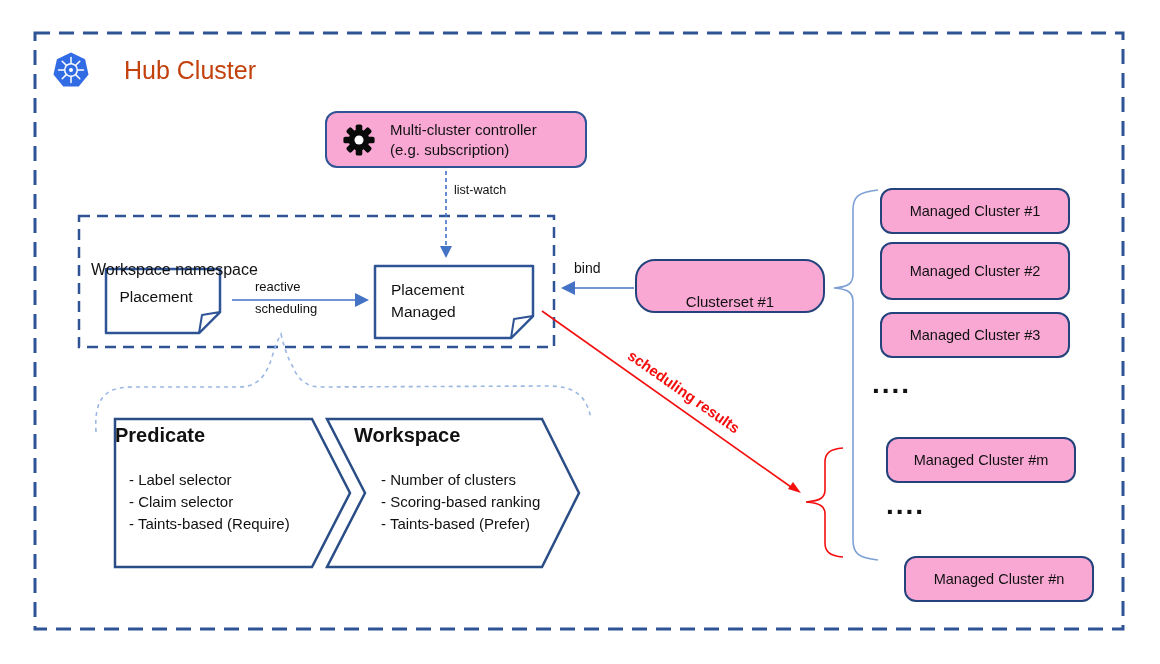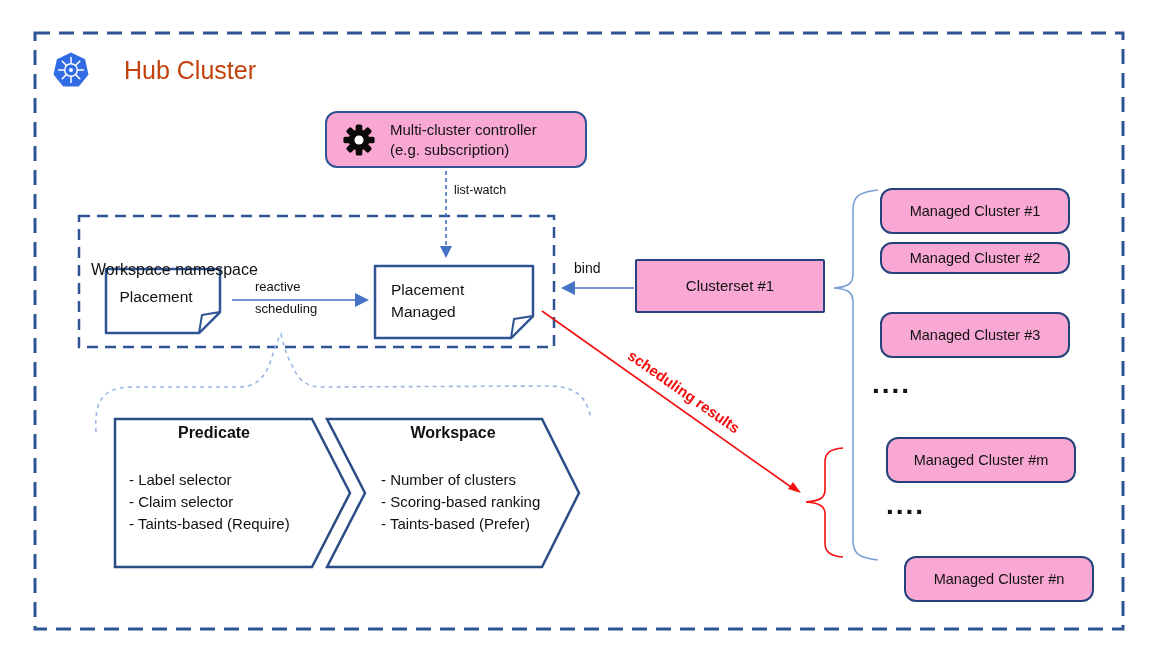--- a/index.html
+++ b/index.html
@@ -8,28 +8,28 @@
     font-family:"Liberation Sans", sans-serif;color:#111;
   }
   .abs{position:absolute;}
   svg.overlay{position:absolute;left:0;top:0;pointer-events:none;}
   .box{
     position:absolute;background:#f9a8d4;border:2.5px solid #24437c;
     display:flex;align-items:center;justify-content:center;
     box-sizing:border-box;
   }
   .rounded12{border-radius:12px;}
-  .rounded14{border-radius:2px;}
+  .rounded14{border-radius:20px;align-items:flex-end;}
   .title{font-size:25px;color:#c2410c;}
   .lbl15{font-size:15px;line-height:1.3;}
   .lbl14{font-size:14.5px;}
   .small-lbl{font-size:12.5px;}
   .ws-lbl{font-size:16px;}
   .dots{font-size:28px;font-weight:700;letter-spacing:2px;color:#111;}
-  .chev-title{font-size:16px;font-weight:700;text-align:center;}
+  .chev-title{font-size:20px;font-weight:700;}
   .chev-item{font-size:15px;}
   .red-rot{
     color:#f40f0f;font-weight:700;font-size:15px;text-align:center;
     transform:rotate(35deg);white-space:nowrap;
   }
   .center{text-align:left;}
 </style>
 </head>
 <body>
 
@@ -140,21 +140,21 @@
 
   <div class="abs" style="left:574px;top:260px;font-size:14px;">bind</div>
 
   <div class="box rounded14 lbl15" style="left:635px;top:259px;width:190px;height:54px;">
     <span>Clusterset #1</span>
   </div>
 
   <div class="box rounded12 lbl14" style="left:880px;top:188px;width:190px;height:46px;">
     <span>Managed Cluster #1</span>
   </div>
-  <div class="box rounded12 lbl14" style="left:880px;top:242px;width:190px;height:32px;">
+  <div class="box rounded12 lbl14" style="left:880px;top:242px;width:190px;height:58px;">
     <span>Managed Cluster #2</span>
   </div>
   <div class="box rounded12 lbl14" style="left:880px;top:312px;width:190px;height:46px;">
     <span>Managed Cluster #3</span>
   </div>
   <div class="abs dots" style="left:872px;top:368px;">....</div>
   <div class="box rounded12 lbl14" style="left:886px;top:437px;width:190px;height:46px;">
     <span>Managed Cluster #m</span>
   </div>
   <div class="abs dots" style="left:886px;top:489px;">....</div>

